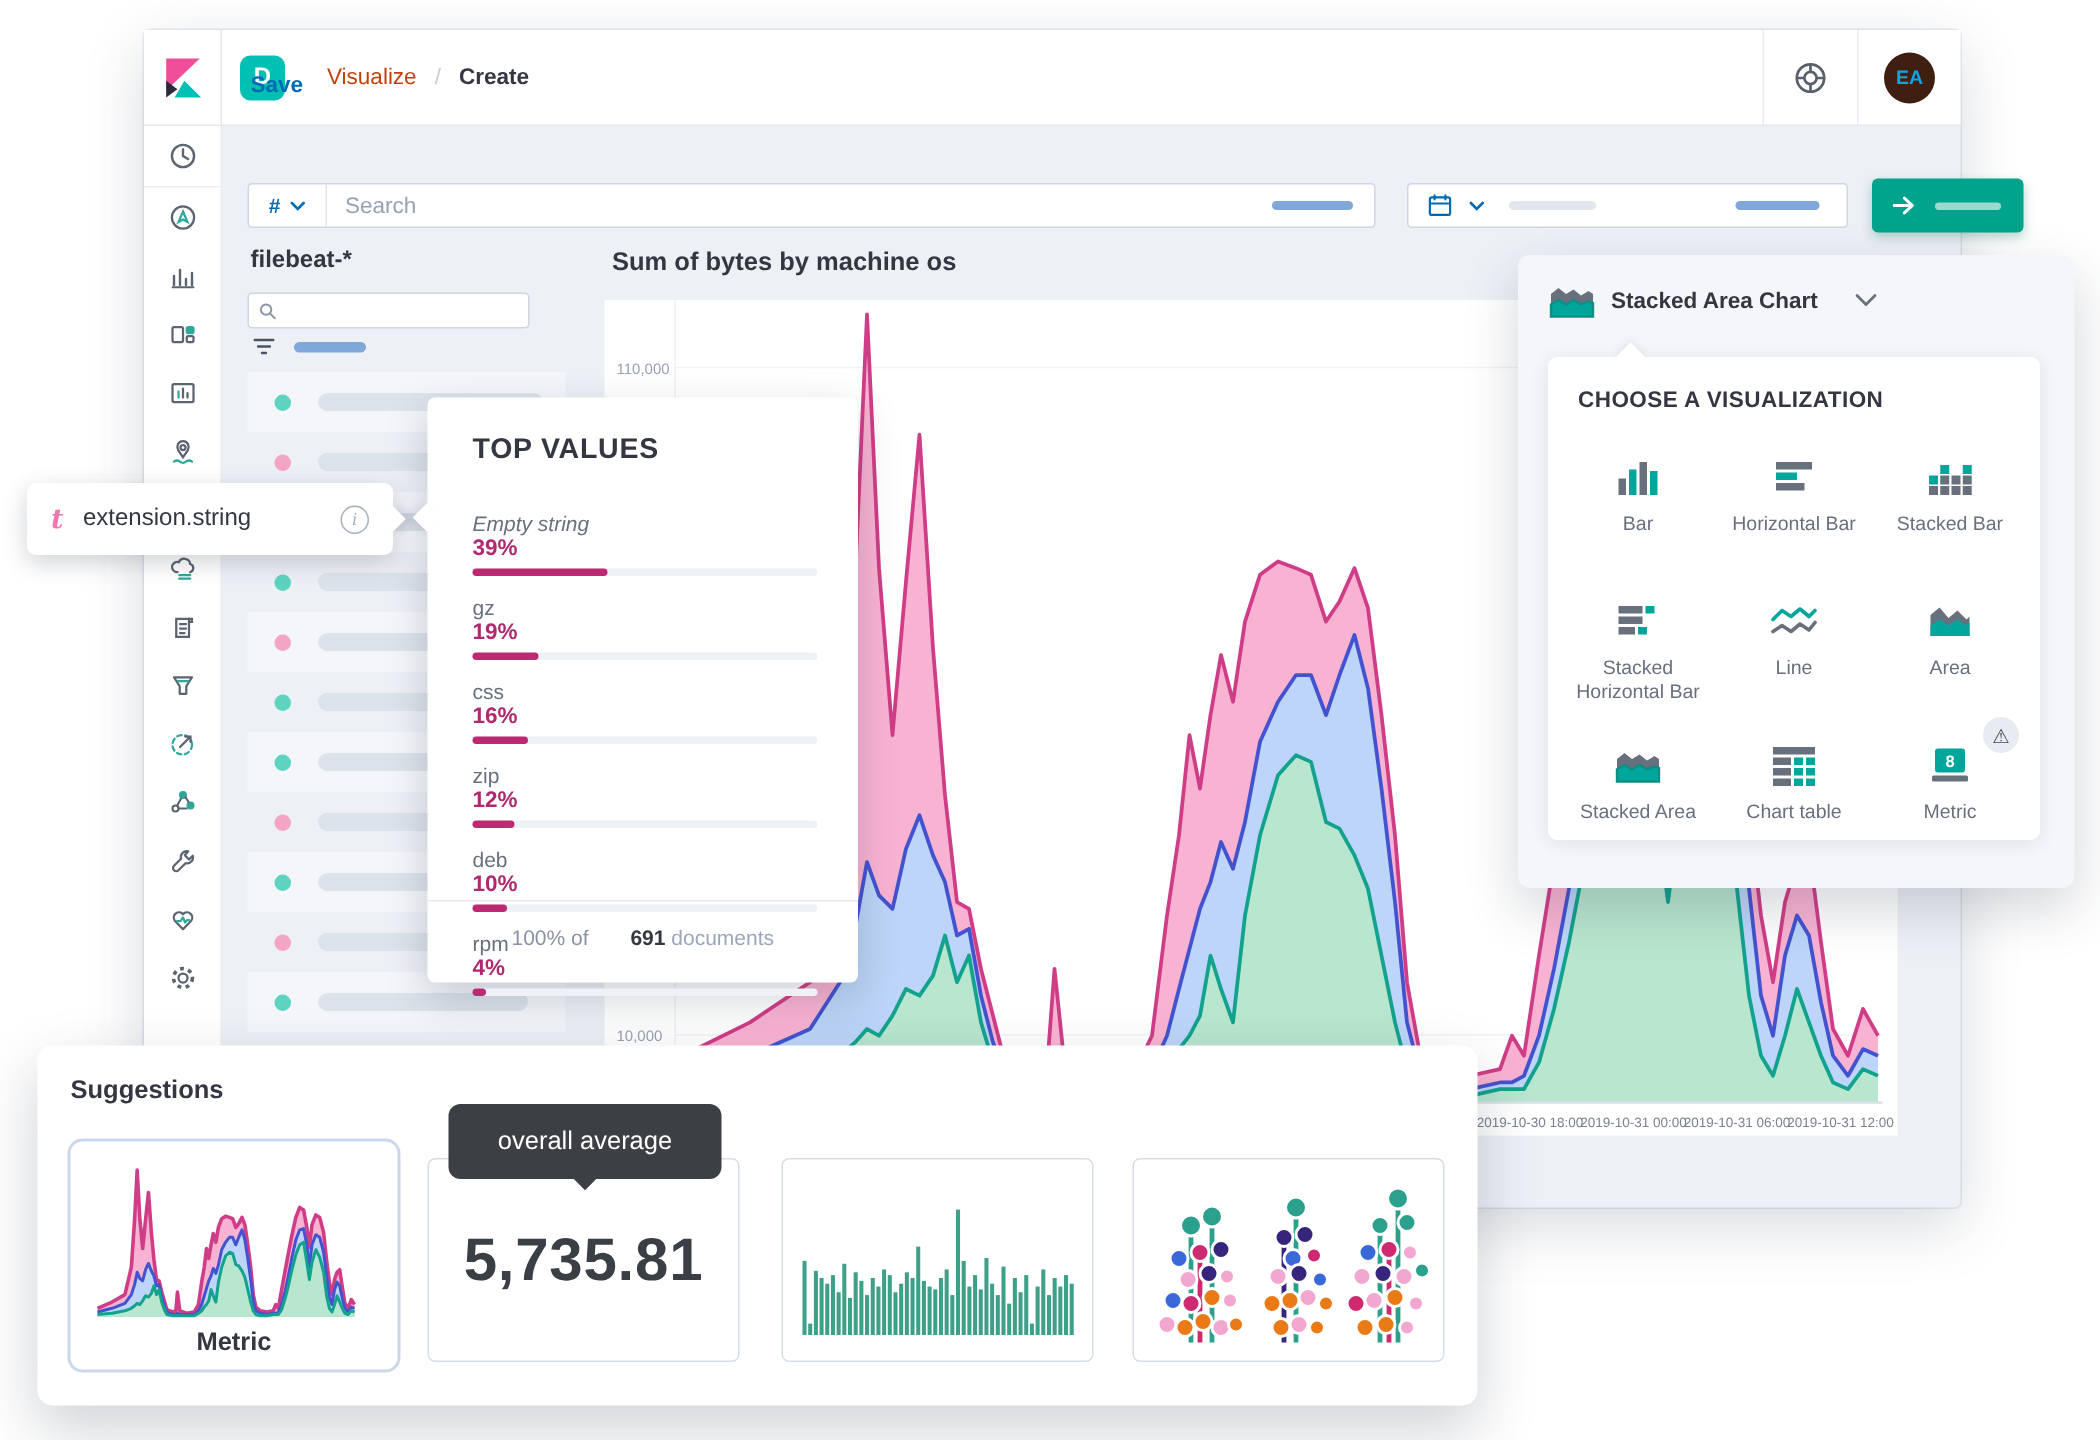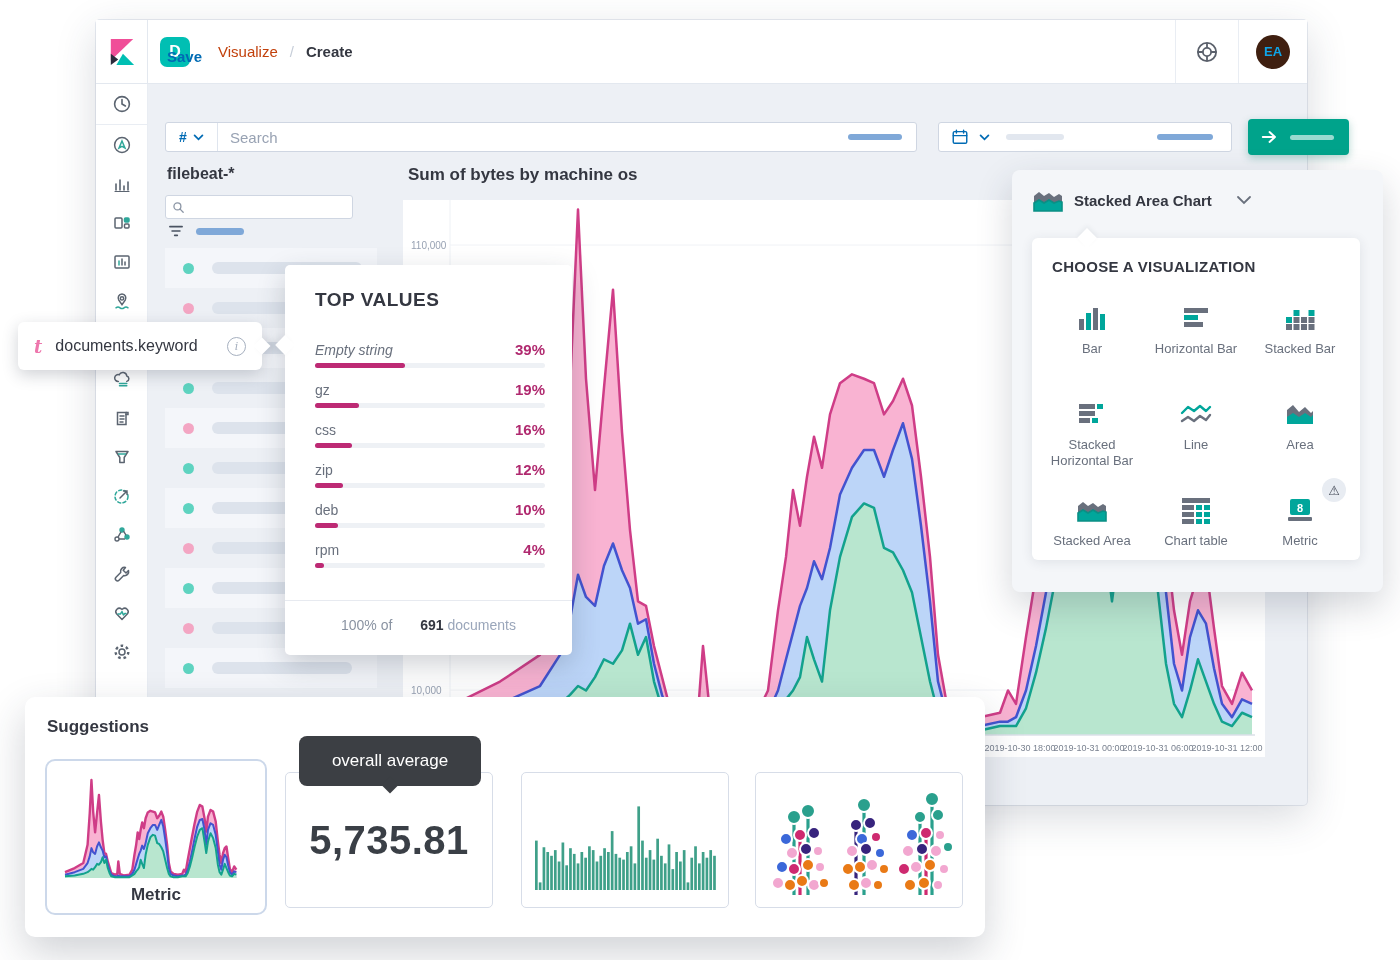--- a/index.html
+++ b/index.html
@@ -69,21 +69,21 @@
   .warn-badge { position:absolute; right:6px; top:-2px; width:24px; height:24px; border-radius:50%; background:#e8ecf2;
                 display:flex; align-items:center; justify-content:center; font-size:13px; color:#404754; }
 
   
   .tv-pop { left:285px; top:265px; width:287px; height:390px; background:#fff; border-radius:5px;
             box-shadow:0 10px 28px rgba(40,50,70,.22); z-index:7; }
   .tv-arrow { left:-7px; top:73px; width:14px; height:14px; background:#fff; transform:rotate(45deg); box-shadow:-3px 3px 6px rgba(40,50,70,.08); }
   .tv-title { left:30px; top:24px; font-size:19px; font-weight:700; letter-spacing:.5px; color:#343741; }
   .tv-items { left:30px; top:76px; width:230px; }
   .tv-item { margin-bottom:13px; }
-  .tv-line { display:flex; justify-content:space-between; align-items:baseline; }
+  .tv-line { display:flex; justify-content:space-between; align-items:baseline;flex-direction:column; }
   .tv-label { font-size:14px; color:#69707d; } .tv-label.it { font-style:italic; }
   .tv-pct { font-size:15px; font-weight:600; color:#b0296f; }
   .tv-track { margin-top:5px; height:5px; background:#eef1f5; border-radius:3px; }
   .tv-fill { height:5px; background:#bd2a74; border-radius:3px; }
   .tv-divider { left:0; top:335px; width:100%; height:1px; background:#e7eaf0; }
   .tv-footer { left:0; top:352px; width:100%; text-align:center; font-size:14px; color:#8a93a2; }
   .tv-footer b { color:#343741; font-weight:700;margin-left:24px; } .tv-footer .docs { color:#9aa6ba; }
 
   
   .fld-tip { left:18px; top:322px; width:244px; height:48px; background:#fff; border-radius:6px;
@@ -552,21 +552,21 @@
         </div>
       </div>
     <div class="abs tv-divider"></div>
     <div class="abs tv-footer">
       <span>100% of </span><b>691</b><span class="docs"> documents</span>
     </div>
   </div>
 
   <div class="abs fld-tip">
     <span class="t-glyph">t</span>
-    <span class="fld-name">documents.keyword</span>
+    <span class="fld-name">extension.string</span>
     <span class="info-ic">i</span>
     <span class="arrow"></span>
   </div>
 
   <div class="abs sugg">
     <div class="abs sugg-title">Suggestions</div>
 
     <div class="abs card-current card">
       <svg id="thumb-current" width="190" height="106" viewBox="0 0 190 106">
           <path d="M4,101 L4,95.19 L13.675,91.04 L22.275,86.06 L26.575,67.80000000000001 L28.724999999999998,36.260000000000005 L30.445,3.0600000000000023 L32.165,34.60000000000001 L34.099999999999994,55.35 L36.035,36.260000000000005 L37.97,18 L39.905,44.56 L41.625,62.82 L43.345,76.1 L45.065,76.93 L46.785,84.4 L48.505,90.21000000000001 L50.225,96.02 L54.095,97.68 L56.245,96.85 L57.32,84.4 L58.824999999999996,96.85 L63.125,98.51 L68.5,97.68 L71.295,92.7 L73.445,77.76 L75.16499999999999,67.80000000000001 L76.67,55.35 L78.175,61.99 L79.67999999999999,52.86 L81.185,45.39 L82.905,51.2 L84.625,41.24 L86.775,35.43000000000001 L89.355,33.77000000000001 L91.935,34.60000000000001 L94.085,35.43000000000001 L96.235,41.24 L98.17,38.75 L100.32,34.60000000000001 L102.255,39.580000000000005 L104.19,52.86 L106.125,67.80000000000001 L107.845,86.06 L109.565,94.36 L112.575,96.85 L116.875,97.68 L121.175,96.85 L122.895,92.7 L124.615,95.19 L126.765,82.74000000000001 L128.915,71.12 L131.065,59.5 L133.645,46.220000000000006 L136.225,34.60000000000001 L138.805,27.960000000000008 L141.385,29.620000000000005 L143.535,41.24 L145.255,54.52 L146.975,39.580000000000005 L149.555,32.94 L152.135,34.60000000000001 L154.715,44.56 L156.865,64.48 L158.585,77.76 L160.305,86.06 L162.025,76.1 L163.745,71.12 L165.465,69.46000000000001 L167.185,81.08 L168.905,91.87 L171.055,95.19 L173.20499999999998,89.38 L175.355,92.7 L175.355,101 Z" fill="#f9b3d2"></path>

